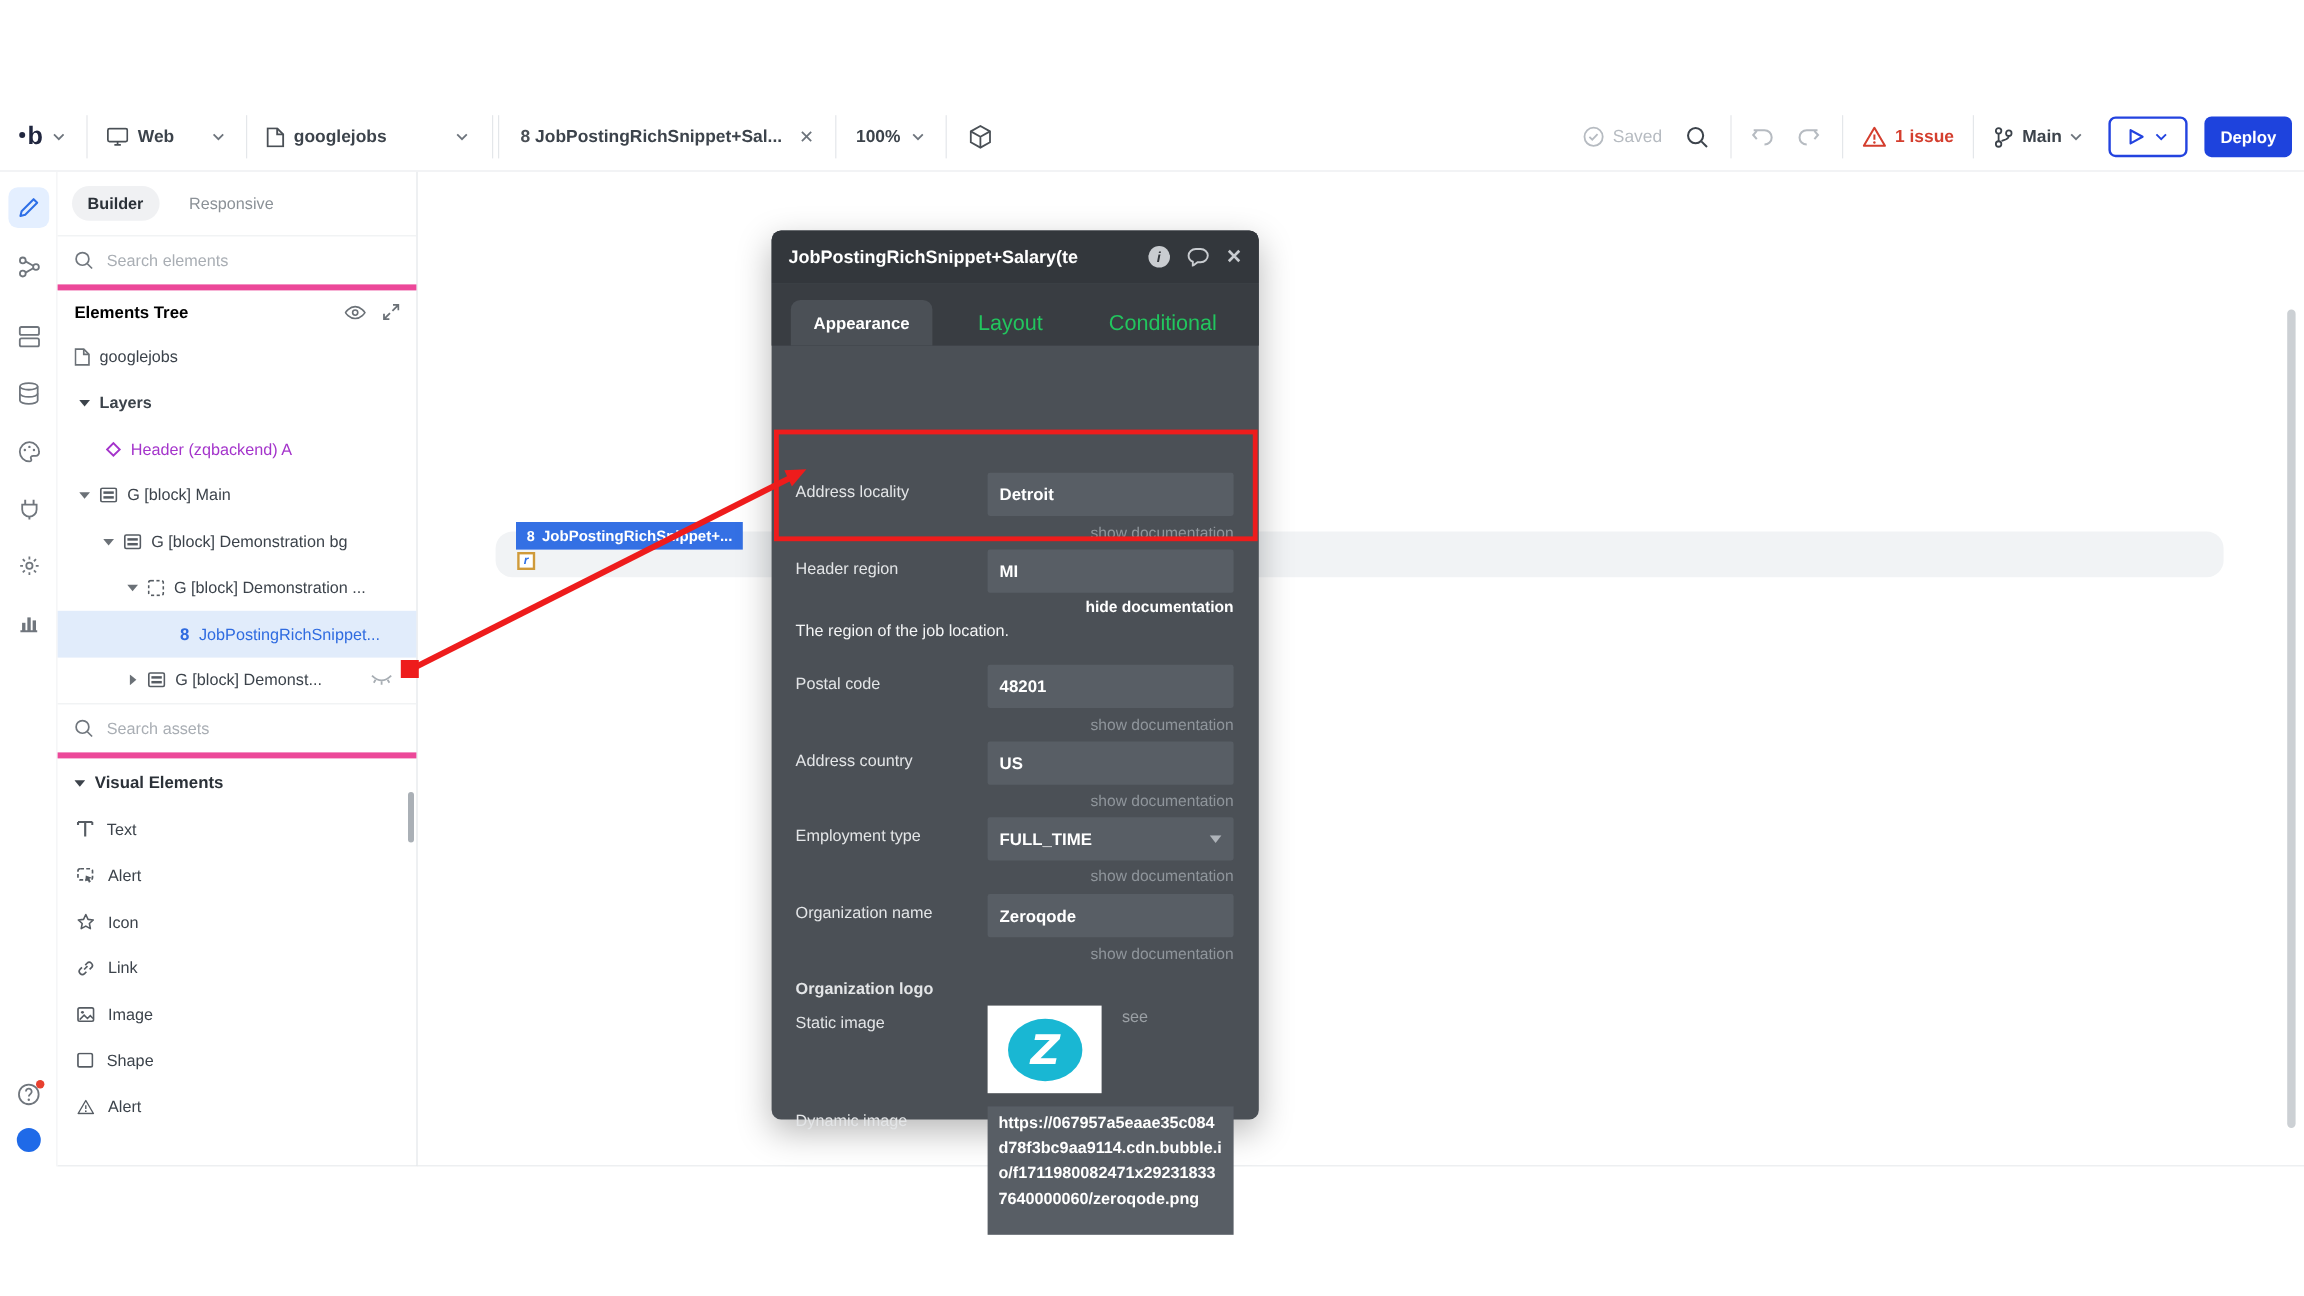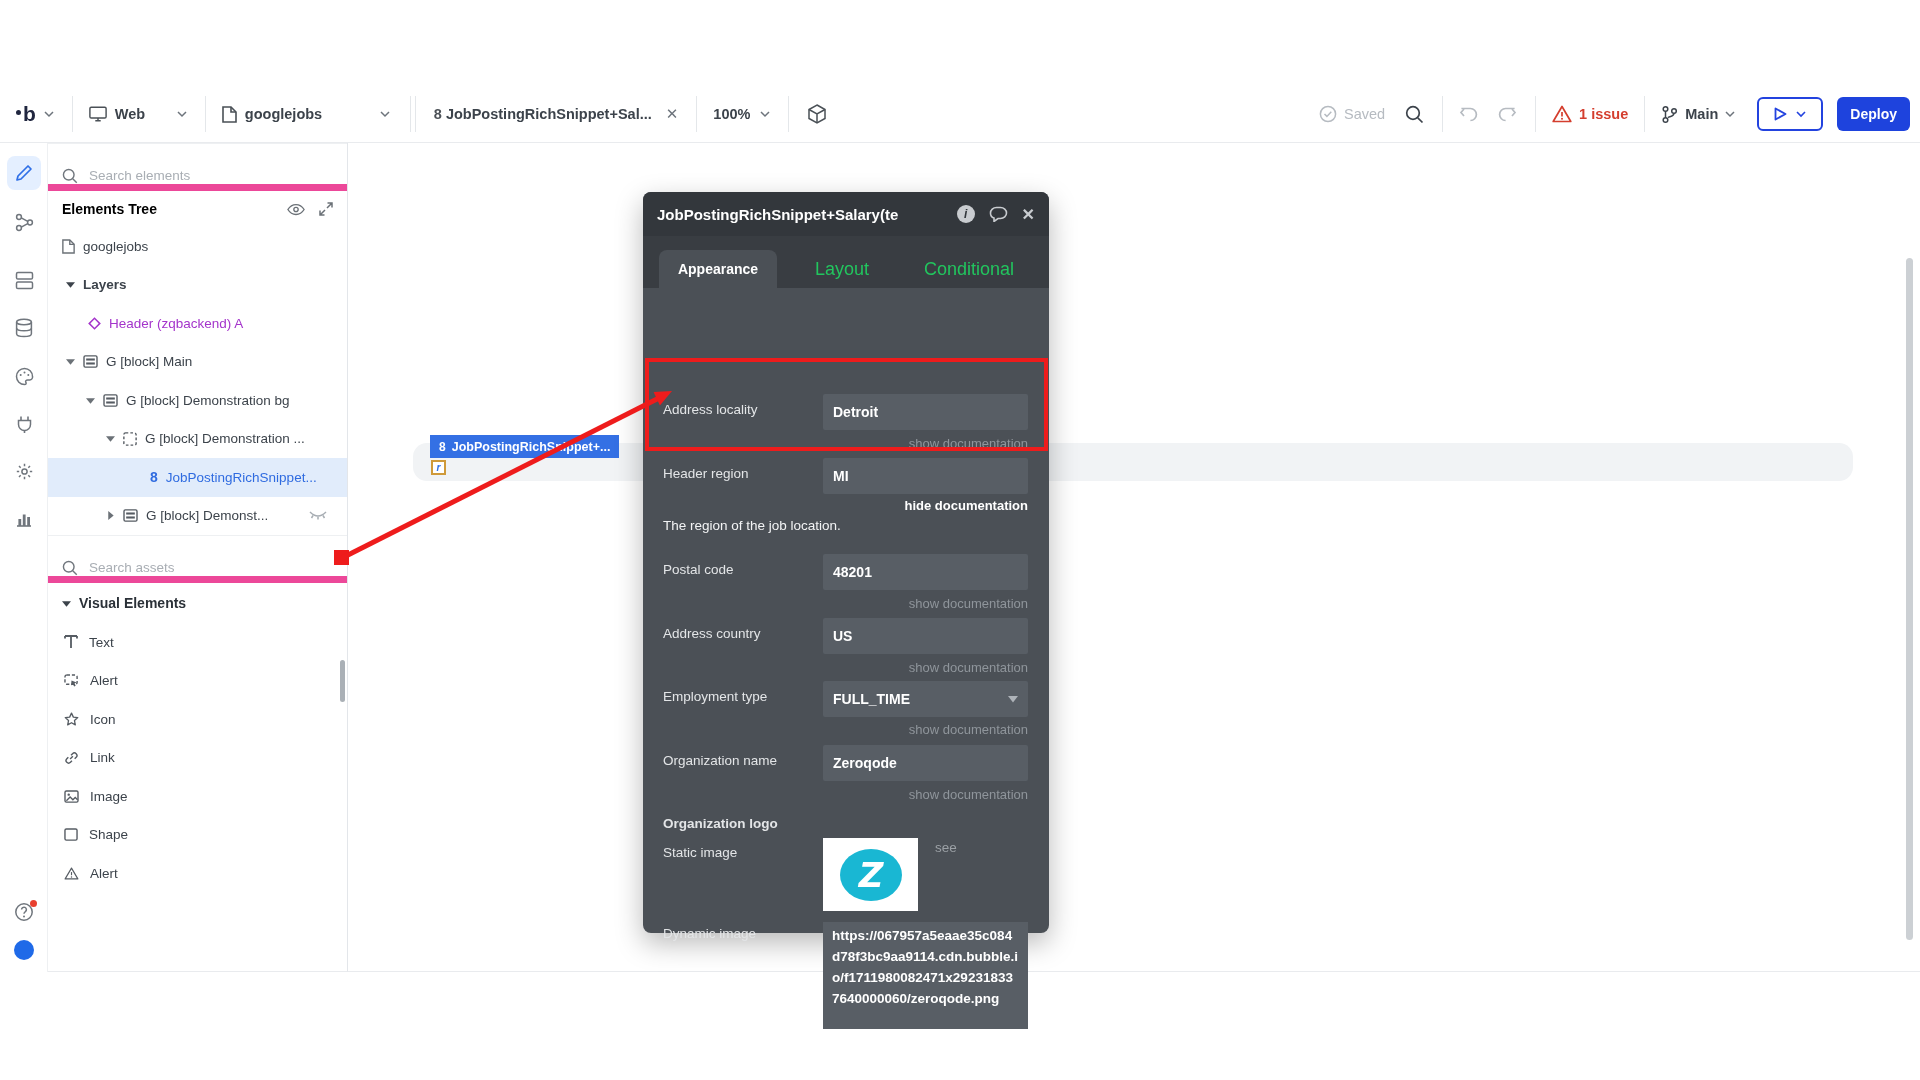--- a/index.html
+++ b/index.html
@@ -32,22 +32,22 @@
   .help-wrap{position:relative;}
   .red-dot{position:absolute;top:-2px;right:-3px;width:7px;height:7px;border-radius:50%;background:#e8402f;}
   .avatar{width:20px;height:20px;border-radius:50%;background:#1f6ae8;}
   
   .sidebar{position:absolute;top:143px;left:48px;width:300px;height:829px;background:#fff;
            border-right:1px solid #e3e6ea;border-bottom:1px solid #e9ebee;box-sizing:border-box;z-index:3;font-size:13.5px;}
   .sb-tabs{height:53px;display:flex;align-items:center;padding-left:12px;gap:12px;}
   .chip{padding:7px 13px;border-radius:15px;font-size:13.5px;}
   .chip.active{background:#f0f1f3;font-weight:700;color:#2b3publisher138;color:#2b3138;}
   .chip.inactive{color:#8b9197;}
-  .sb-search{height:40px;display:flex;align-items:flex-end;gap:9px;padding-left:14px;
-             border-top:1px solid #eef0f2;border-bottom:7px solid #ec4899;}
+  .sb-search{height:40px;display:flex;align-items:center;gap:9px;padding-left:14px;
+             border-top:1px solid #eef0f2;border-bottom:5px solid #ec4899;}
   .sb-search input{border:none;outline:none;font-size:13.5px;color:#3c434b;width:190px;
                    font-family:"Liberation Sans",sans-serif;background:transparent;}
   .sb-search input::placeholder{color:#a9aeb4;}
   .tree-header{height:36px;display:flex;align-items:center;padding:0 14px;}
   .tree-header .th-label{font-weight:700;font-size:14px;color:#000000;flex:1;}
   .tree-row{height:38.5px;display:flex;align-items:center;gap:8px;box-sizing:border-box;position:relative;}
   .tree-row .lbl{white-space:nowrap;color:#3c434b;}
   .tree-row.dim .lbl{color:#9ba1a8;}
   .tree-row.purple .lbl{color:#a434cb;}
   .tree-row.selected{background:#e1ecfb;}
@@ -289,20 +289,24 @@
           </svg>
         <span class="red-dot"></span>
       </span>
     </div>
     <div class="rail-btn" style="top:790px">
       <span class="avatar"></span>
     </div>
   </aside>
 
   <aside class="sidebar">
+    <div class="sb-tabs">
+      <span class="chip active">Builder</span>
+      <span class="chip inactive">Responsive</span>
+    </div>
 
     <div class="sb-search">
       <svg width="16" height="16" viewBox="0 0 19 19">
           <circle cx="8" cy="8" r="6.3" fill="none" stroke="#70767d" stroke-width="1.7"></circle>
           <path d="M12.8 12.8L17.5 17.5" stroke="#70767d" stroke-width="1.7"></path>
         </svg>
       <input placeholder="Search elements" style="">
     </div>
 
     <div class="tree-header">

